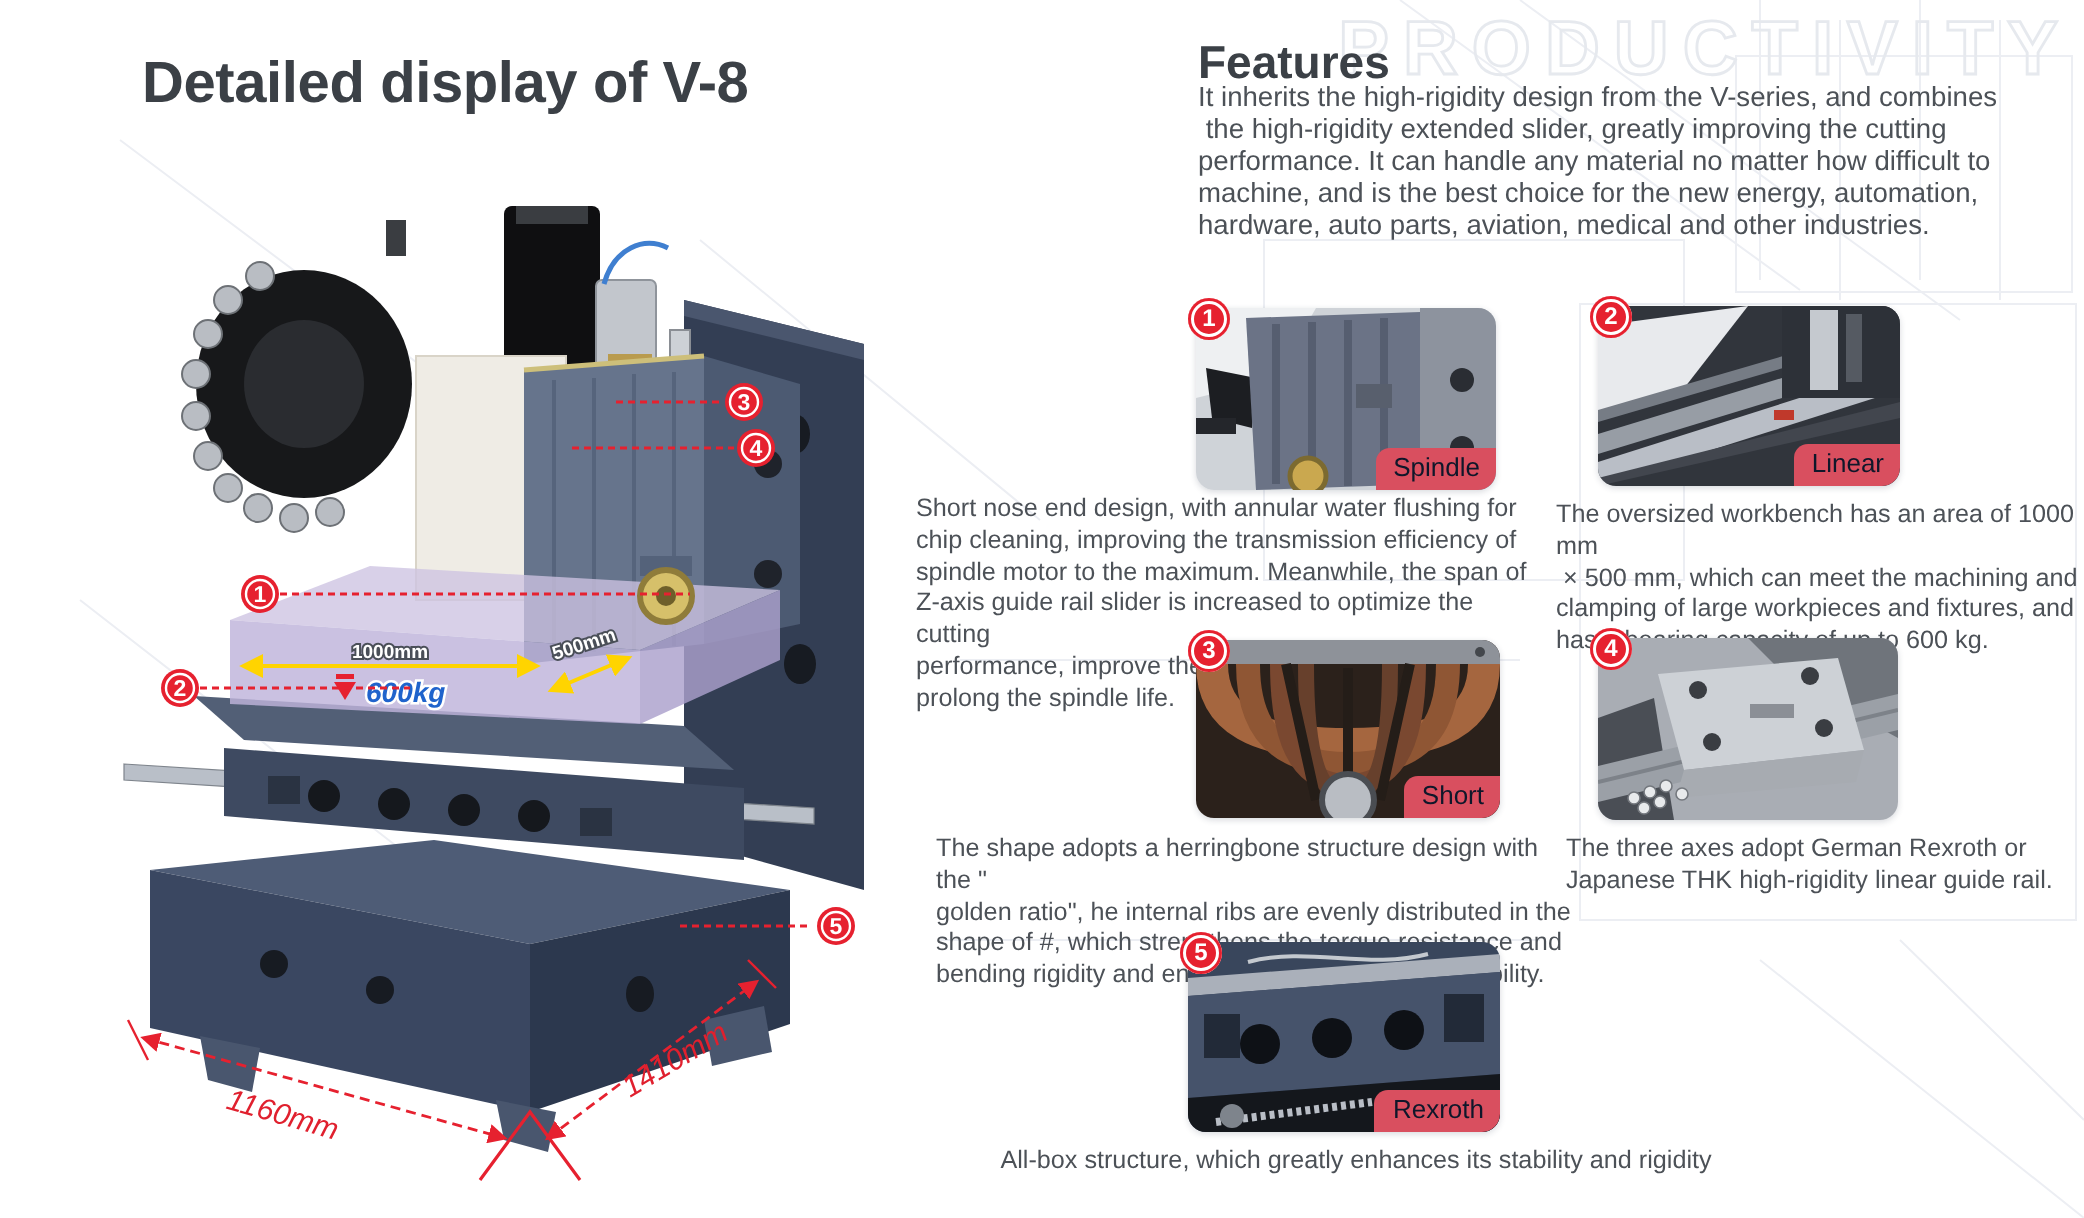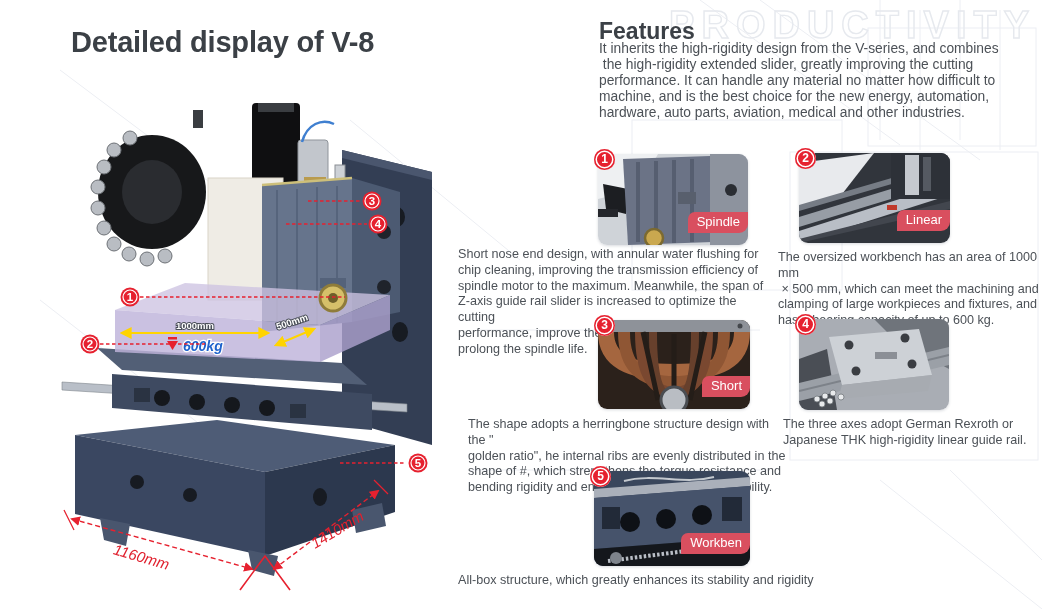--- a/index.html
+++ b/index.html
@@ -13,30 +13,30 @@
   
   .title{left:71px;top:26px;font-size:29px;font-weight:bold;color:#3b4046;letter-spacing:-.2px;}
   
   .features-h{left:599px;top:18px;font-size:23px;font-weight:bold;color:#3b4046;}
   .features-b{left:599px;top:41px;width:418px;font-size:13.8px;line-height:16px;color:#4c5157;white-space:pre-wrap;}
   .desc{font-size:12.6px;line-height:15.8px;color:#4c5157;white-space:pre-wrap;}
   .desc-1{left:458px;top:247px;width:316px;}
   .desc-2{left:778px;top:250px;width:268px;}
   .desc-3{left:468px;top:417px;width:320px;}
   .desc-4{left:783px;top:417px;width:262px;}
-  .bottom-note{left:458px;top:573px;width:440px;font-size:12.6px;color:#4c5157;}
+  .bottom-note{left:458px;top:573px;width:440px;text-align:center;font-size:12.6px;color:#4c5157;}
   
   .card{position:absolute;}
   .photo{position:absolute;left:0;top:0;width:100%;height:100%;border-radius:9px;overflow:hidden;
          box-shadow:0 1px 3px rgba(40,50,70,.18);}
   .photo svg{display:block;width:100%;height:100%;}
   .badge{position:absolute;left:-4px;top:-5px;width:21px;height:21px;border-radius:50%;
          background:#e6212f;box-shadow:inset 0 0 0 1.5px #e6212f, inset 0 0 0 3px #ffffff;
          color:#fff;font-size:12px;font-weight:bold;line-height:21px;text-align:center;z-index:3;}
-  .plabel{position:absolute;right:0;bottom:12px;background:#d94f5f;color:#ffffff;font-size:13px;
+  .plabel{position:absolute;right:0;bottom:0;background:#d94f5f;color:#0f172a;font-size:13px;
           padding:2px 8px 4px 9px;border-radius:7px 0 9px 0;white-space:nowrap;z-index:2;}
   .card-1{left:598px;top:154px;width:150px;height:91px;}
   .card-2{left:799px;top:153px;width:151px;height:90px;}
   .card-3{left:598px;top:320px;width:152px;height:89px;}
   .card-4{left:799px;top:319px;width:150px;height:91px;}
   .card-5{left:594px;top:471px;width:156px;height:95px;}
   .machine{left:52px;top:82px;width:395px;height:520px;}
 </style>
 </head>
 <body>
@@ -329,19 +329,19 @@
         <polygon points="0,27 156,15 156,66 0,78" fill="#46536b"></polygon>
         <circle cx="36" cy="51" r="10" fill="#0e1116"></circle>
         <circle cx="72" cy="48" r="10" fill="#0e1116"></circle>
         <circle cx="108" cy="44" r="10" fill="#0e1116"></circle>
         <rect x="8" y="36" width="18" height="22" fill="#222a38"></rect>
         <rect x="128" y="26" width="20" height="24" fill="#222a38"></rect>
         <polygon points="0,78 156,66 156,95 0,95" fill="#14171c"></polygon>
         <line x1="14" y1="90" x2="92" y2="80" stroke="#b9bec6" stroke-width="4" stroke-dasharray="2.5 2"></line>
         <circle cx="22" cy="87" r="6" fill="#7e848c"></circle>
       </svg>
-      <span class="plabel">Workben</span>
+      <span class="plabel">Rexroth</span>
     </div>
     <span class="badge">5</span>
   </div>
   <div class="abs bottom-note">All-box structure, which greatly enhances its stability and rigidity</div>
 
 </div>
 
 </body></html>

